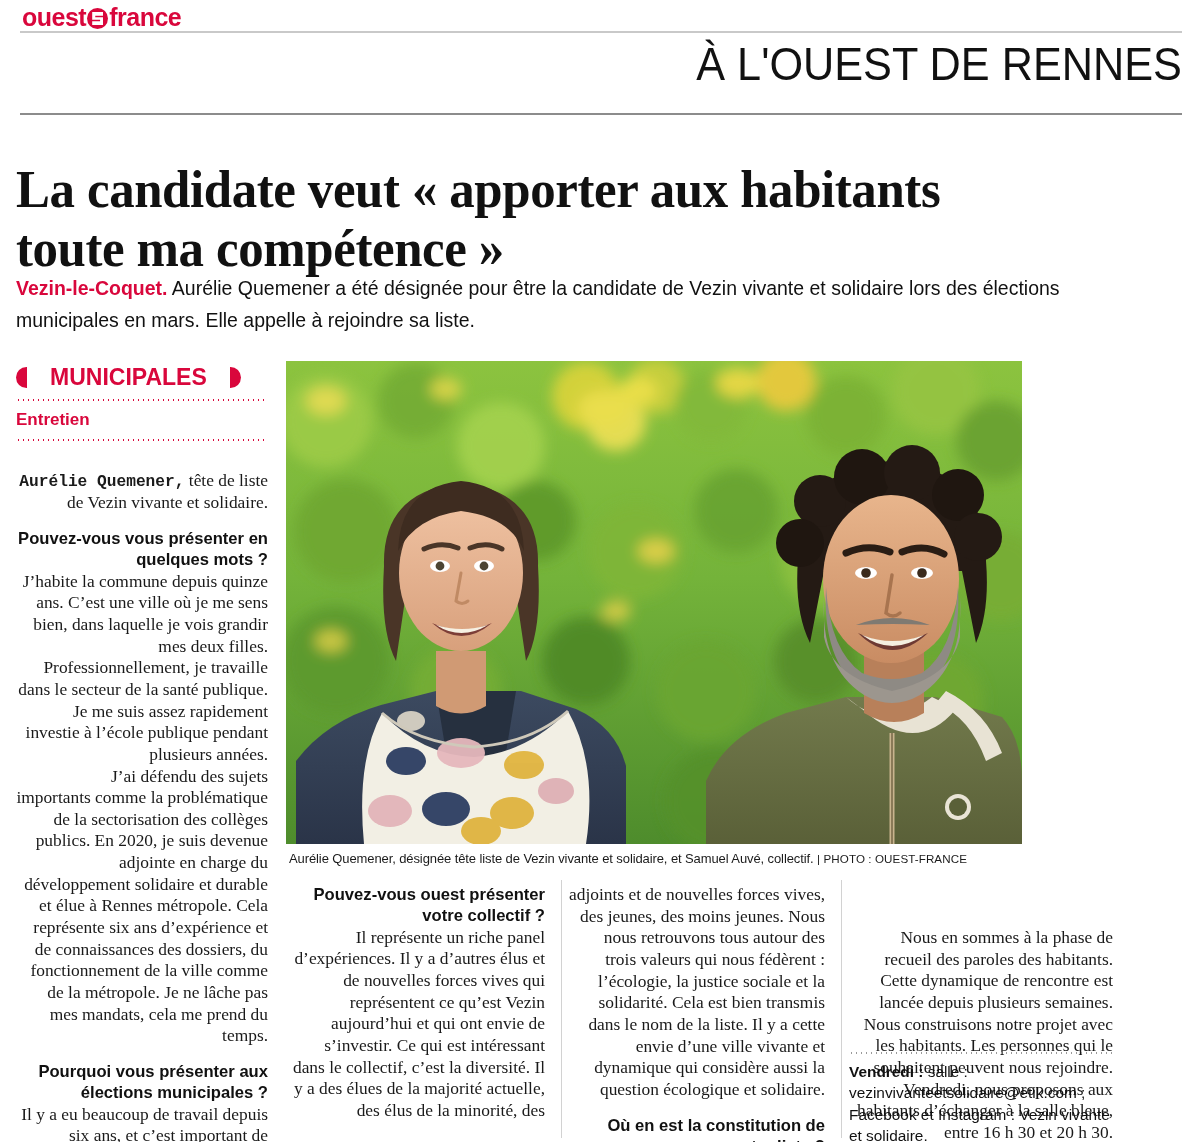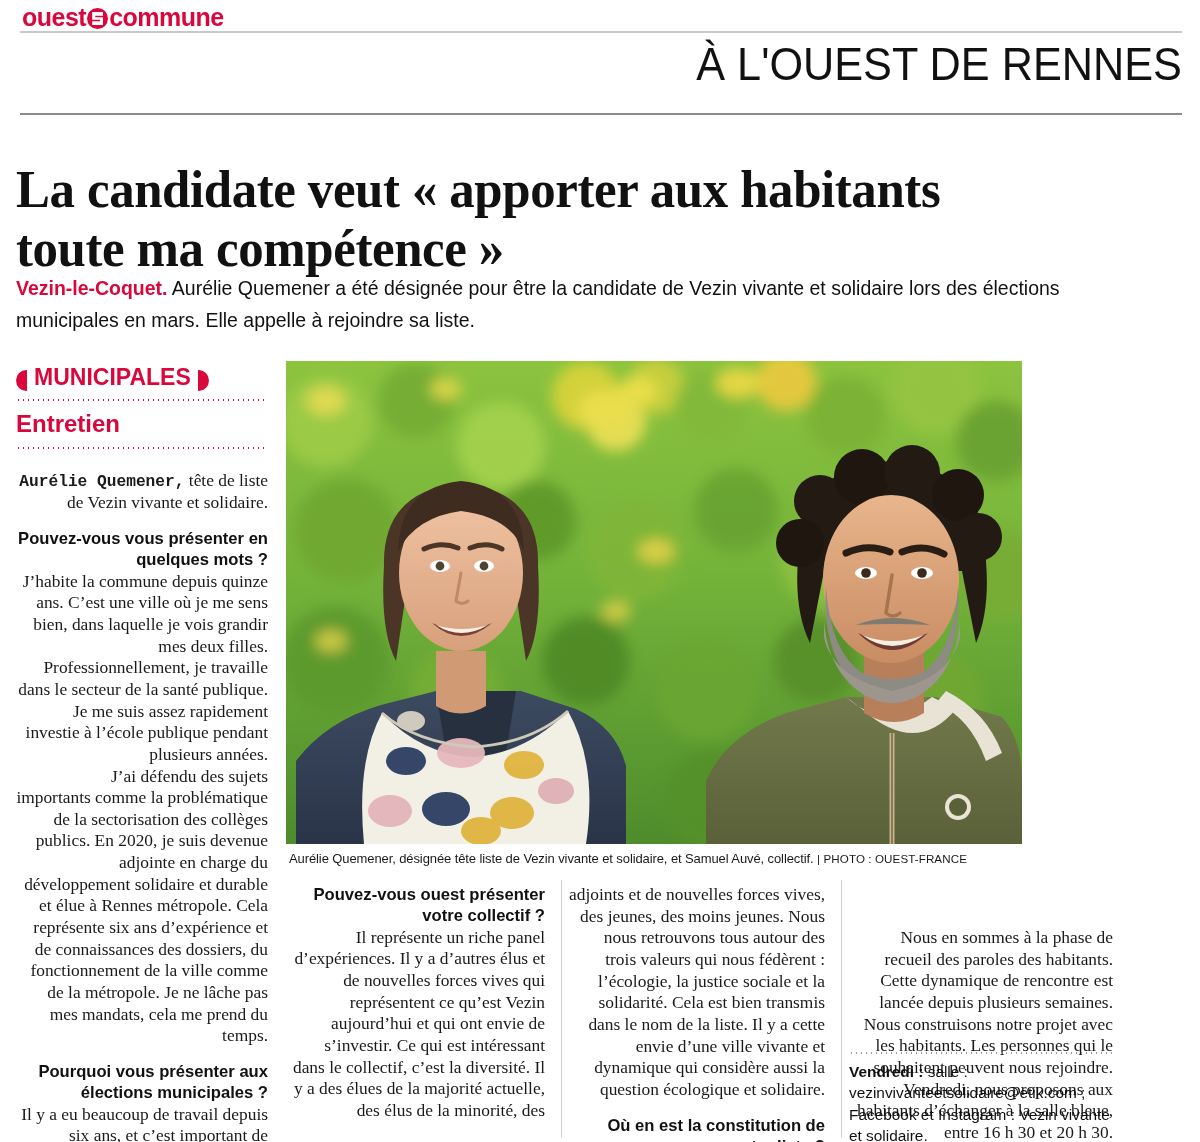--- a/index.html
+++ b/index.html
@@ -65,35 +65,35 @@
     font-size:20.5px;line-height:1.55;color:#111;
     transform:scaleX(0.95);transform-origin:left top;
   }
   .standfirst .place{color:#d9073c;font-weight:bold;}
 
   
   .rubric{
     position:absolute;left:16px;top:364px;width:252px;
   }
   .rubric-title{
-    display:flex;align-items:flex-end;gap:7px;
+    display:flex;align-items:center;gap:23px;
     color:#d9073c;font-family:"Liberation Sans", sans-serif;
     font-weight:bold;font-size:23px;letter-spacing:0px;
   }
   .cap{display:inline-block;width:11px;height:21px;background:#d9073c;}
   .cap-l{border-radius:11px 0 0 11px;}
   .cap-r{border-radius:0 11px 11px 0;}
   .dotrule{
     width:252px;height:2px;margin:8px 0 0 0;
     background-image:radial-gradient(circle, #d9073c 0.9px, transparent 1.1px);
     background-size:5px 2px;background-repeat:repeat-x;
   }
   .entretien{
     color:#d9073c;font-family:"Liberation Sans", sans-serif;
-    font-weight:bold;font-size:24px;margin-top:9px;
+    font-weight:bold;font-size:17px;margin-top:9px;
   }
 
   
   .col{
     position:absolute;
     font-family:"Liberation Serif", serif;
     font-size:17.4px;line-height:1.245;
     text-align:justify;color:#1a1a1a;
     hyphens:none;
   }
@@ -145,21 +145,21 @@
 </style>
 </head>
 <body>
 
 <div class="page">
 
   <div class="masthead">
     <div class="logo">
       <span>ouest</span>
       <span class="mark"></span>
-      <span>commune</span>
+      <span>france</span>
     </div>
   </div>
   <div class="rule-masthead"></div>
 
   <div class="section-head">À L'OUEST DE RENNES</div>
   <div class="rule-section"></div>
 
   <h1 class="headline">La candidate veut « apporter aux habitants toute ma compétence »</h1>
 
   <div class="standfirst">

